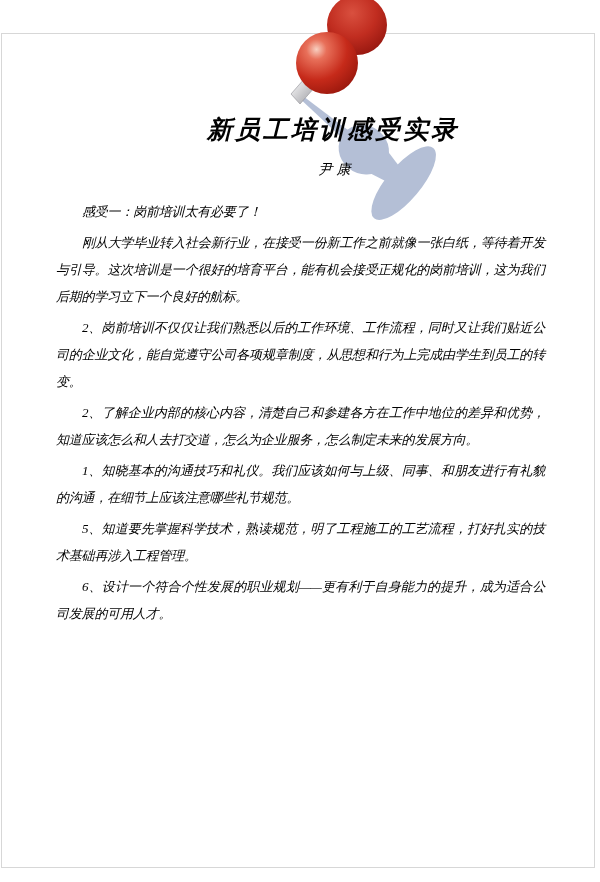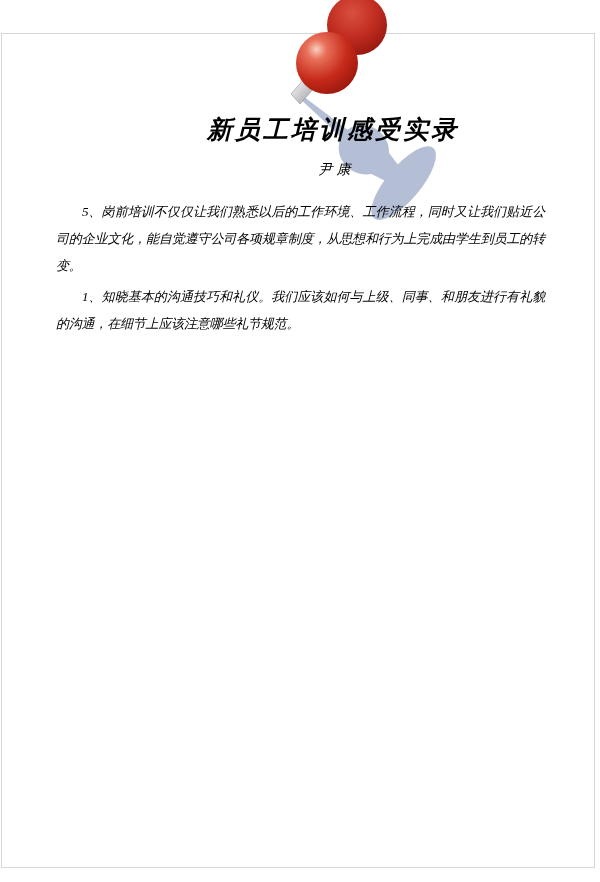--- a/index.html
+++ b/index.html
@@ -107,18 +107,23 @@
     <circle cx="357" cy="25" r="30" fill="url(#gTop)"></circle>
     <polygon points="305,78 315,87 300,104 291,94" fill="url(#gTip)" stroke="#8f8f96" stroke-width="0.6"></polygon>
     <circle cx="327" cy="63" r="31" fill="url(#gBottom)"></circle>
   </svg>
 
   <div class="content">
     <h1 class="title">新员工培训感受实录</h1>
     <div class="author">尹康</div>
 
     <div class="body-text">
-      <p>5、岗前培训不仅仅让我们熟悉以后的工作环境、工作流程，同时又让我们贴近公司的企业文化，能自觉遵守公司各项规章制度，从思想和行为上完成由学生到员工的转变。</p>
+      <p>感受一：岗前培训太有必要了！</p>
+      <p>刚从大学毕业转入社会新行业，在接受一份新工作之前就像一张白纸，等待着开发与引导。这次培训是一个很好的培育平台，能有机会接受正规化的岗前培训，这为我们后期的学习立下一个良好的航标。</p>
+      <p>2、岗前培训不仅仅让我们熟悉以后的工作环境、工作流程，同时又让我们贴近公司的企业文化，能自觉遵守公司各项规章制度，从思想和行为上完成由学生到员工的转变。</p>
+      <p>2、了解企业内部的核心内容，清楚自己和参建各方在工作中地位的差异和优势，知道应该怎么和人去打交道，怎么为企业服务，怎么制定未来的发展方向。</p>
       <p>1、知晓基本的沟通技巧和礼仪。我们应该如何与上级、同事、和朋友进行有礼貌的沟通，在细节上应该注意哪些礼节规范。</p>
+      <p>5、知道要先掌握科学技术，熟读规范，明了工程施工的工艺流程，打好扎实的技术基础再涉入工程管理。</p>
+      <p>6、设计一个符合个性发展的职业规划——更有利于自身能力的提升，成为适合公司发展的可用人才。</p>
     </div>
   </div>
 
 </div>
 
 </body></html>

